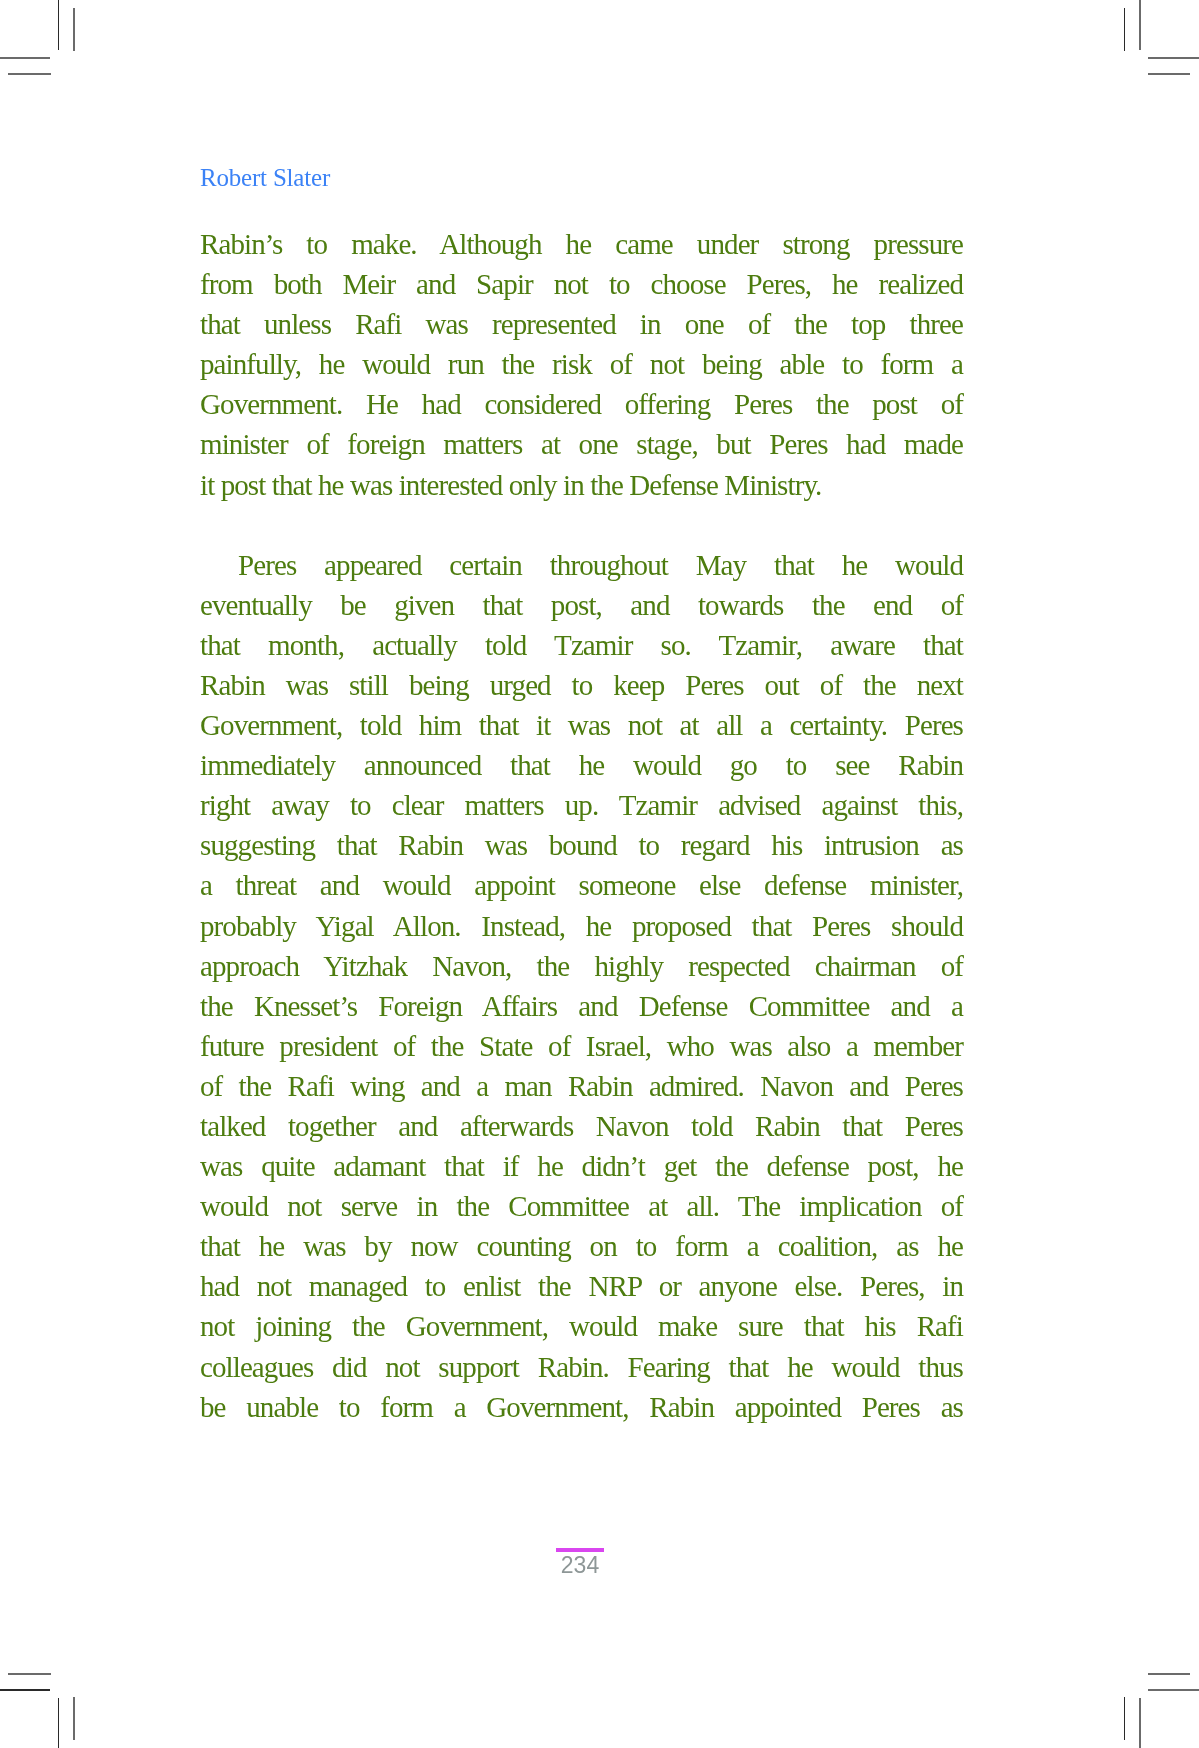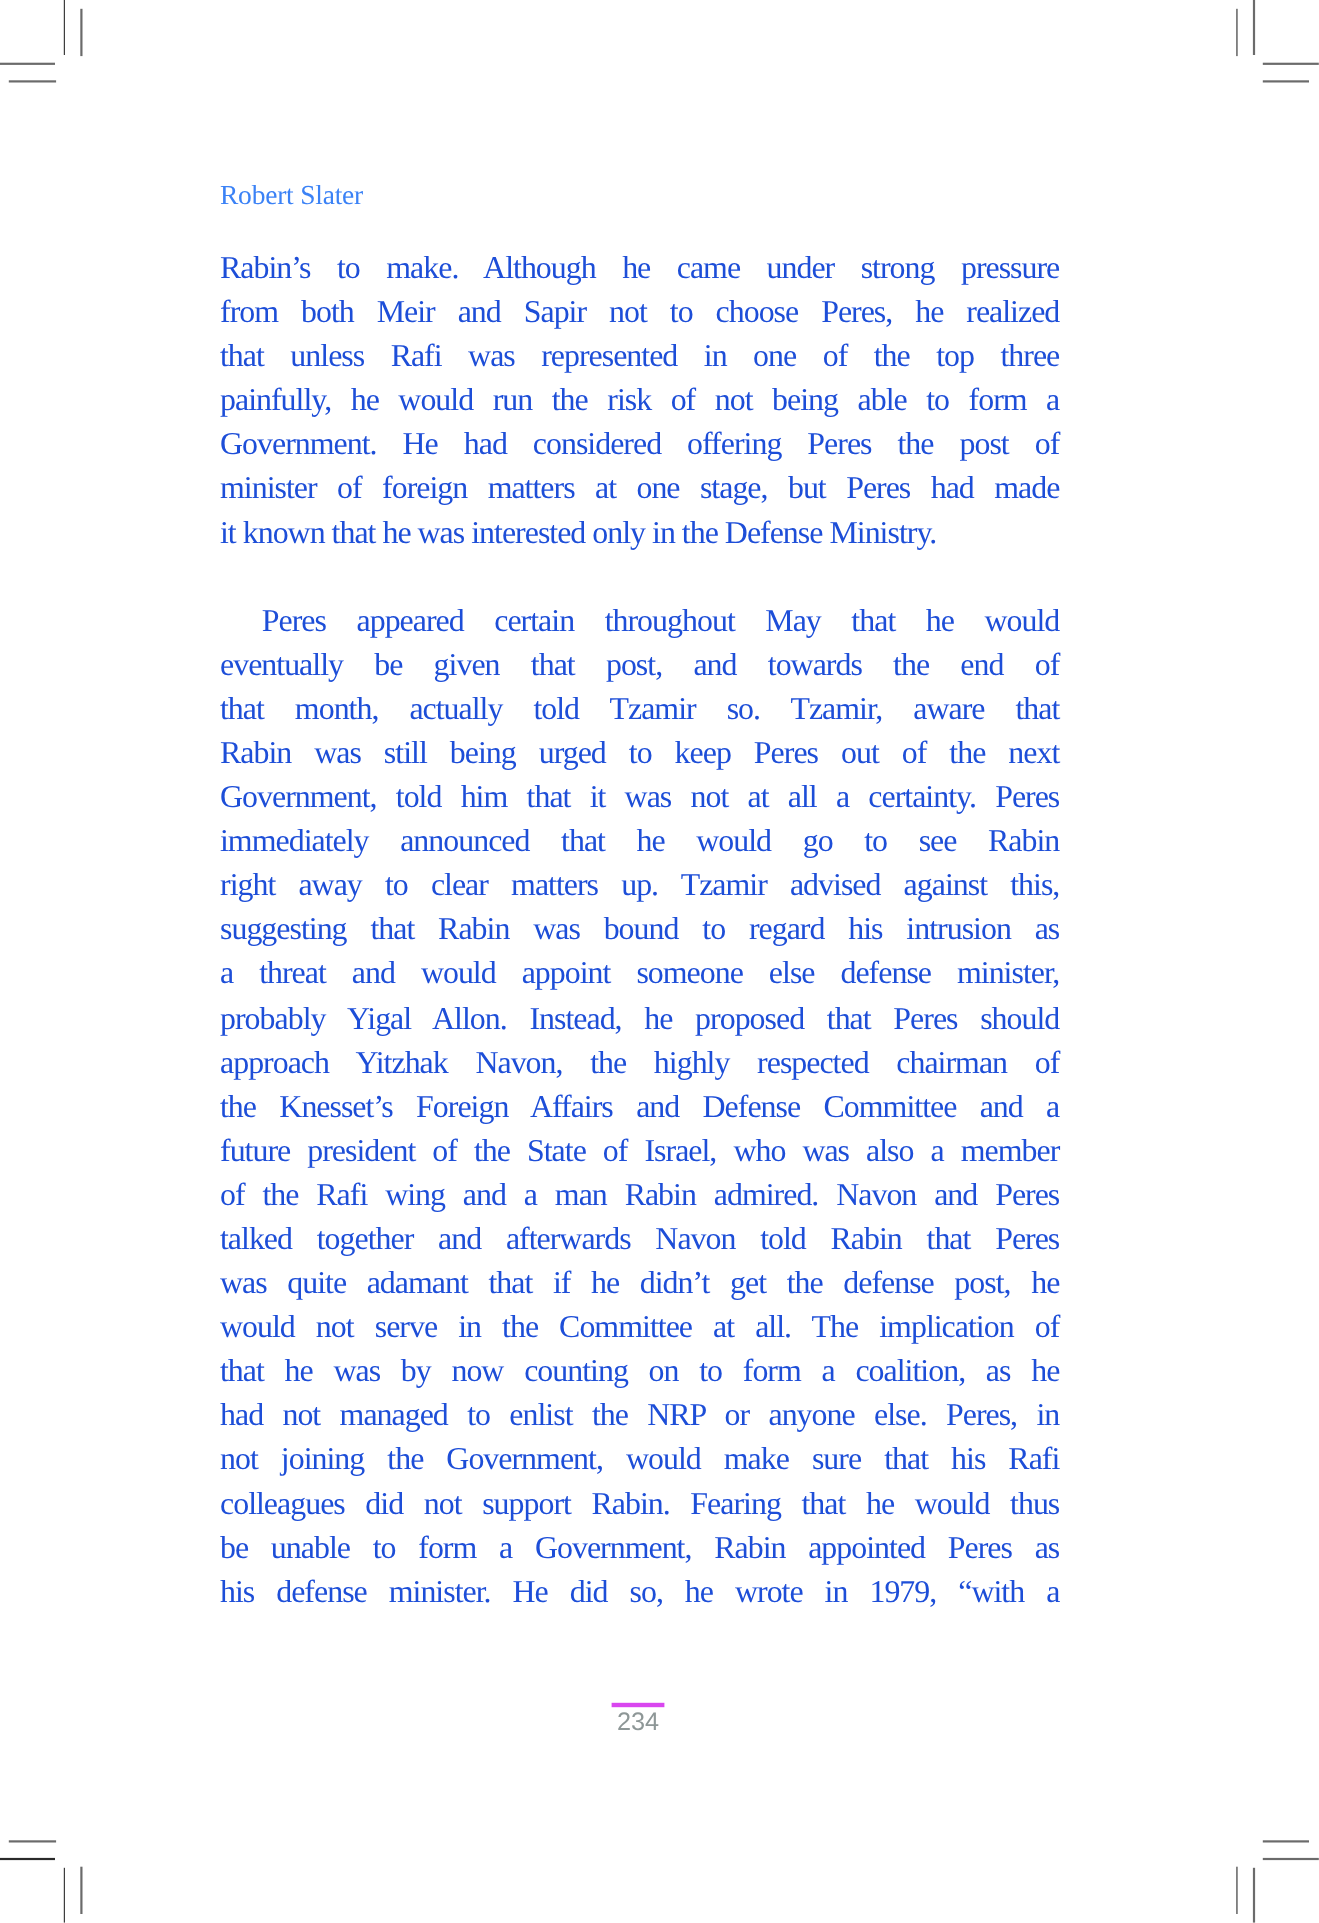--- a/index.html
+++ b/index.html
@@ -8,21 +8,21 @@
   .mark.dark { background: #2a2a2a; }
   .running-head {
     position: absolute; left: 200px; top: 164px;
     font-family: "Liberation Serif", "DejaVu Serif", serif;
     font-size: 25px; color: #3b82f6; letter-spacing: -0.2px;
     white-space: nowrap;
   }
   .body-text {
     position: absolute; left: 200px; top: 224px; width: 763px;
     font-family: "Liberation Serif", "DejaVu Serif", serif;
-    font-size: 29px; line-height: 40.1px; color: #1d4ed8;
+    font-size: 29px; line-height: 40.1px; color: #4d7c0f;
   }
   .para { margin: 0; }
   .para + .para { margin-top: 40px; }
   .line {
     display: block; white-space: nowrap; text-align: justify; text-align-last: justify;
     letter-spacing: -0.9px; overflow: visible; height: 40.1px;
   }
   .line.last { text-align-last: left; }
   .line.indent { padding-left: 38px; }
   .page-number {
@@ -59,21 +59,21 @@
 <div class="running-head">Robert Slater</div>
 
 <div class="body-text">
   <div class="para">
       <span class="line" style="display: block; width: auto;">Rabin’s to make. Although he came under strong pressure</span>
       <span class="line" style="display: block; width: auto;">from both Meir and Sapir not to choose Peres, he realized</span>
       <span class="line" style="display: block; width: auto;">that unless Rafi was represented in one of the top three</span>
       <span class="line" style="display: block; width: auto;">painfully, he would run the risk of not being able to form a</span>
       <span class="line" style="display: block; width: auto;">Government. He had considered offering Peres the post of</span>
       <span class="line" style="display: block; width: auto;">minister of foreign matters at one stage, but Peres had made</span>
-      <span class="line last" style="display: block; width: auto;">it known that he was interested only in the Defense Ministry.</span>
+      <span class="line last" style="display: block; width: auto;">it post that he was interested only in the Defense Ministry.</span>
     </div>
   <div class="para">
       <span class="line indent" style="display: block; width: auto;">Peres appeared certain throughout May that he would</span>
       <span class="line" style="display: block; width: auto;">eventually be given that post, and towards the end of</span>
       <span class="line" style="display: block; width: auto;">that month, actually told Tzamir so. Tzamir, aware that</span>
       <span class="line" style="display: block; width: auto;">Rabin was still being urged to keep Peres out of the next</span>
       <span class="line" style="display: block; width: auto;">Government, told him that it was not at all a certainty. Peres</span>
       <span class="line" style="display: block; width: auto;">immediately announced that he would go to see Rabin</span>
       <span class="line" style="display: block; width: auto;">right away to clear matters up. Tzamir advised against this,</span>
       <span class="line" style="display: block; width: auto;">suggesting that Rabin was bound to regard his intrusion as</span>
@@ -84,17 +84,16 @@
       <span class="line" style="display: block; width: auto;">future president of the State of Israel, who was also a member</span>
       <span class="line" style="display: block; width: auto;">of the Rafi wing and a man Rabin admired. Navon and Peres</span>
       <span class="line" style="display: block; width: auto;">talked together and afterwards Navon told Rabin that Peres</span>
       <span class="line" style="display: block; width: auto;">was quite adamant that if he didn’t get the defense post, he</span>
       <span class="line" style="display: block; width: auto;">would not serve in the Committee at all. The implication of</span>
       <span class="line" style="display: block; width: auto;">that he was by now counting on to form a coalition, as he</span>
       <span class="line" style="display: block; width: auto;">had not managed to enlist the NRP or anyone else. Peres, in</span>
       <span class="line" style="display: block; width: auto;">not joining the Government, would make sure that his Rafi</span>
       <span class="line" style="display: block; width: auto;">colleagues did not support Rabin. Fearing that he would thus</span>
       <span class="line" style="display: block; width: auto;">be unable to form a Government, Rabin appointed Peres as</span>
-      <span class="line" style="display: block; width: auto;">his defense minister. He did so, he wrote in 1979, “with a</span>
     </div>
 </div>
 
 <div class="page-number">234</div>
 
 </body></html>

